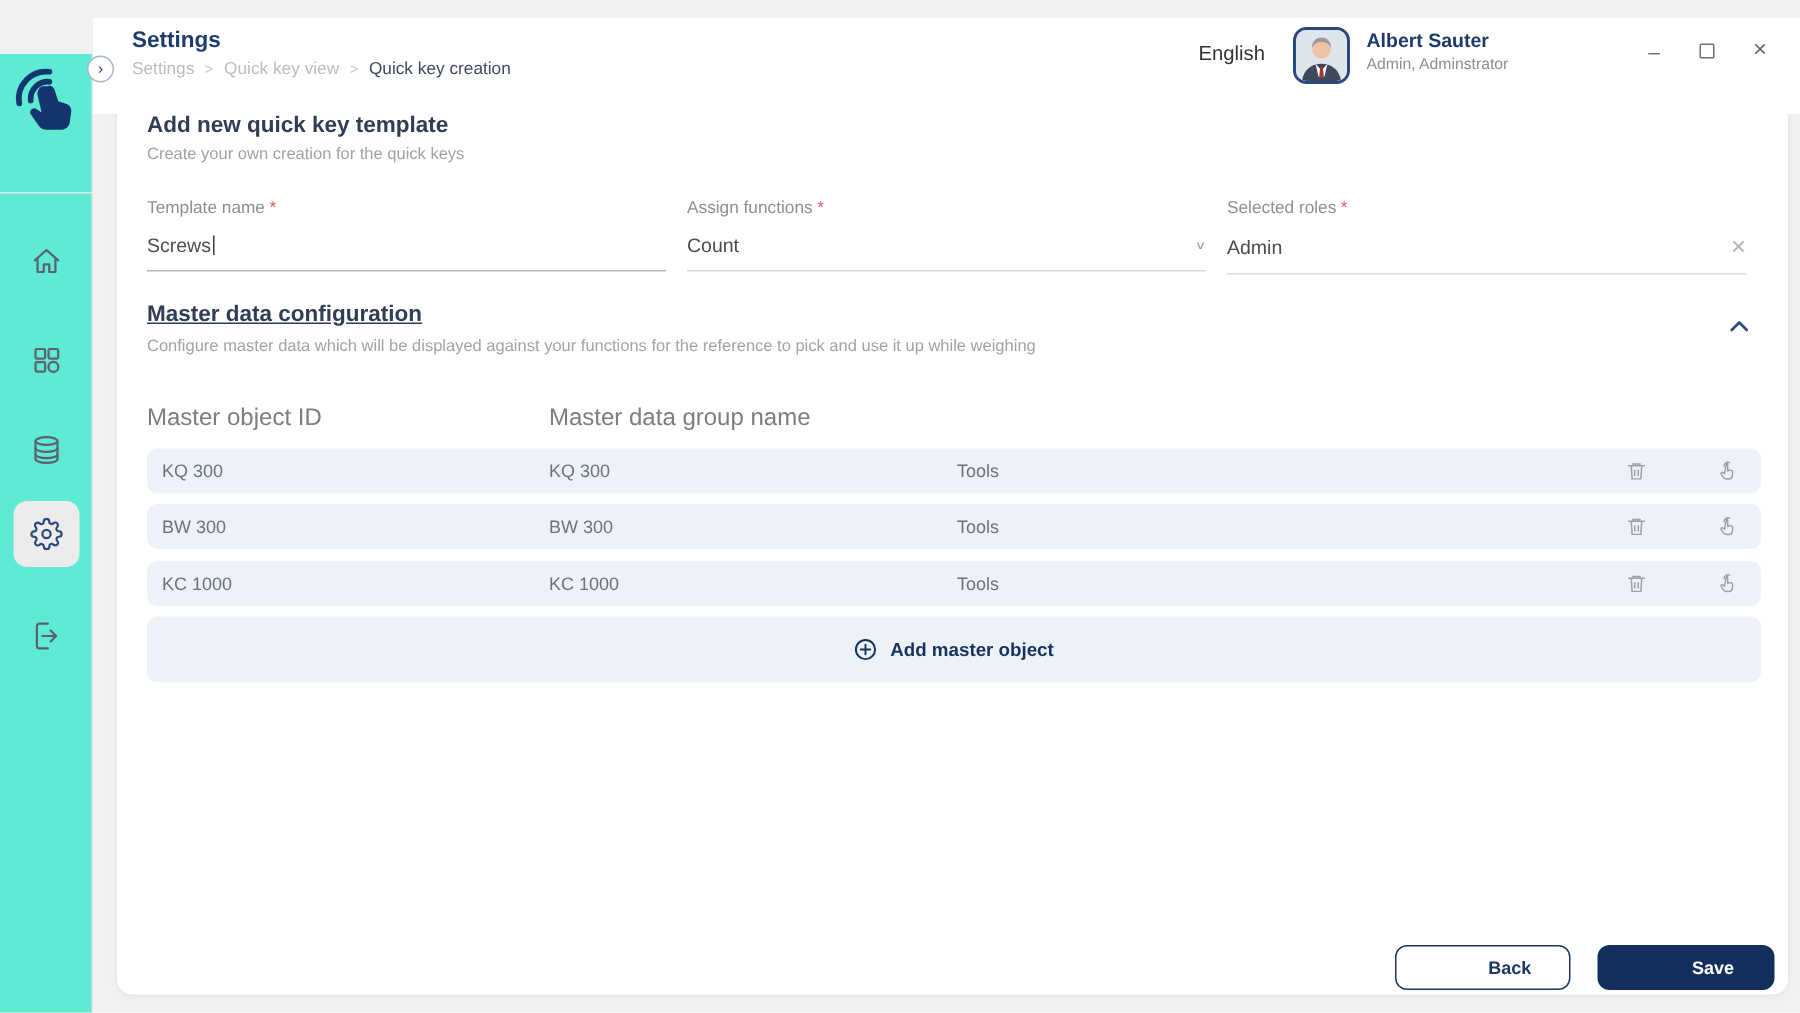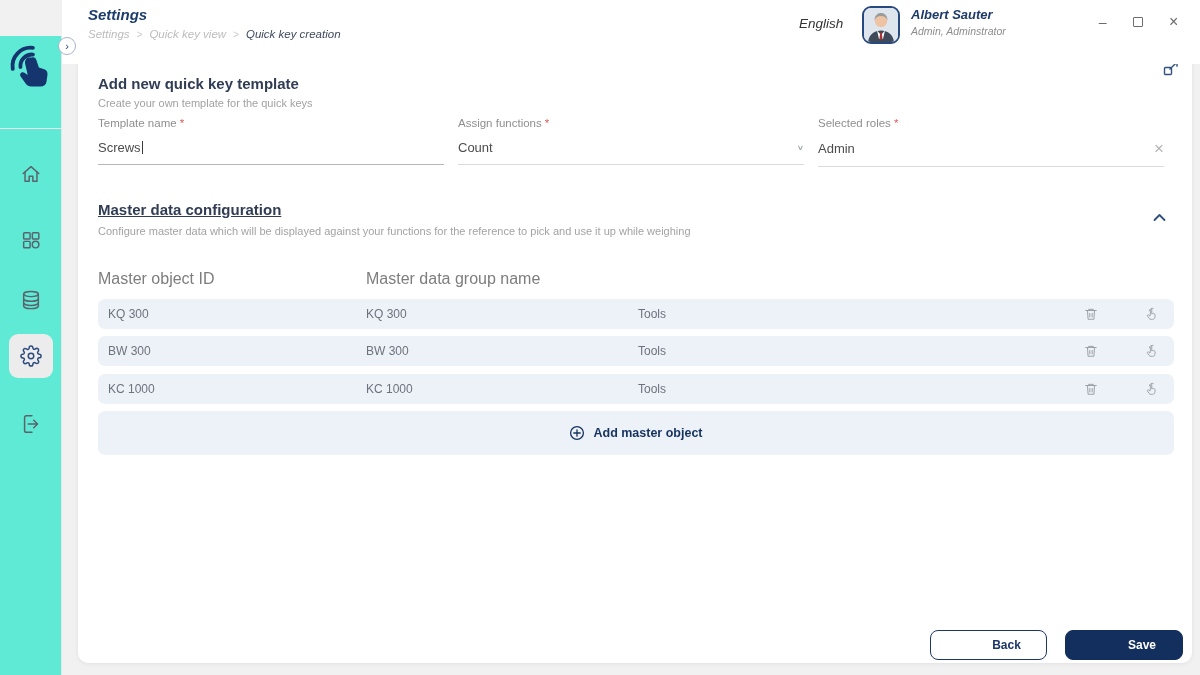--- a/index.html
+++ b/index.html
@@ -12,21 +12,21 @@
   .sidebar-divider { position:absolute; left:0; top:92px; width:62px; border-top:1px solid #e8e8e8; }
   .nav-item { position:absolute; left:9px; width:44px; height:44px; display:flex; align-items:center; justify-content:center; border-radius:9px; cursor:pointer; }
   .nav-item.active { background:#ececec; }
   .nav-home { top:116px; } .nav-apps { top:182px; } .nav-db { top:242px; } .nav-settings { top:298px; } .nav-logout { top:366px; }
   .nav-item svg { stroke:#5b626b; }
   .nav-settings svg { stroke:#2b4a7d; }
   .expand-btn { position:absolute; left:58px; top:37px; width:18px; height:18px; border-radius:50%; background:#fff; border:1px solid #a8b6cc; color:#2c4a7d; display:flex; align-items:center; justify-content:center; font-size:11px; line-height:1; z-index:4; cursor:pointer; }
   .kern { position:absolute; left:8px; bottom:7px; font-style:italic; font-weight:bold; font-size:14px; letter-spacing:1px; color:#123068; border-bottom:3px solid #123068; padding-bottom:1px; }
 
   
-  .topbar { position:absolute; left:62px; top:0; width:1138px; height:64px; background:#fff; z-index:1;font-style:italic; }
+  .topbar { position:absolute; left:62px; top:12px; width:1138px; height:64px; background:#fff; z-index:1; }
   .page-title { position:absolute; left:26px; top:6px; font-size:15px; font-weight:bold; color:#1d3c6e; }
   .breadcrumb { position:absolute; left:26px; top:28px; font-size:11.5px; color:#bcbcbc; display:flex; gap:7px; align-items:center; }
   .breadcrumb .sep { color:#c9c9c9; font-size:10px; }
   .breadcrumb .current { color:#3f4a5e; font-weight:500; }
   .lang { position:absolute; left:737px; top:16px; display:flex; align-items:center; gap:27px; cursor:pointer;text-align:center; }
   .lang-label { font-size:13.5px; color:#333; }
   .lang-chev, .dd-chev { color:#9aa0a6; font-size:10px; transform:scaleY(0.75); display:inline-block; }
   .avatar { position:absolute; left:800px; top:6px; width:38px; height:38px; border:2px solid #28497f; border-radius:9px; overflow:hidden; background:#e9edf2; cursor:pointer; }
   .user-block { position:absolute; left:849px; top:7px; }
   .user-name { font-size:13px; font-weight:bold; color:#1d3a6b; }
@@ -38,21 +38,21 @@
 
   
   .card { position:absolute; left:78px; top:55px; width:1114px; height:608px; background:#fff; border-radius:10px; box-shadow:0 1px 5px rgba(0,0,0,0.07); }
   .fullscreen-icon { position:absolute; top:5px; right:13px; cursor:pointer; }
 
   .form-title { position:absolute; left:20px; top:20px; font-size:15px; font-weight:600; color:#303d54; }
   .form-subtitle { position:absolute; left:20px; top:42px; font-size:11px; color:#a2a2a2; }
 
   .fields-row { position:absolute; left:20px; top:62px; width:1066px; display:flex; gap:14px; }
   .field { flex:1; }
-  .field-label { font-size:11.5px; color:#8f8f8f; }
+  .field-label { font-size:11.5px; color:#8f8f8f;margin-top:16px; }
   .req { color:#e05c5c; margin-left:3px; }
   .field-value-row { display:flex; align-items:center; margin-top:11px; padding-bottom:9px; border-bottom:1px solid #dadada; }
   .field-tname .field-value-row { border-bottom-color:#b7b7b7; }
   .field-value { font-size:13px; color:#4c4c4c; }
   .caret { display:inline-block; width:1px; height:13px; background:#3c3c3c; margin-left:1px; vertical-align:text-bottom; }
   .field-right { margin-left:auto; }
   .clear-x { color:#b3b3b3; font-size:17px; line-height:1; cursor:pointer; }
 
   .master-title { position:absolute; left:20px; top:146px; font-size:15px; font-weight:600; color:#303d54;text-decoration:underline; }
   .collapse-btn { position:absolute; right:26px; top:158px; cursor:pointer; }
@@ -161,21 +161,21 @@
   </div>
 </div>
 
 <div class="card">
   <svg class="fullscreen-icon" width="16" height="16" viewBox="0 0 16 16" fill="none" stroke="#33517e" stroke-width="1.4">
     <rect x="1.5" y="7.5" width="7" height="7" rx="1"></rect>
     <path d="M6.5 9.5 L13.8 2.2 M9.3 2 H14 V6.7"></path>
   </svg>
 
   <div class="form-title">Add new quick key template</div>
-  <div class="form-subtitle">Create your own template for the quick keys</div>
+  <div class="form-subtitle">Create your own creation for the quick keys</div>
 
   <div class="fields-row">
     <div class="field field-tname">
       <div class="field-label">
         <span>Template name</span><span class="req">*</span>
       </div>
       <div class="field-value-row">
         <span class="field-value">Screws</span>
           <span class="caret"></span>
       </div>

